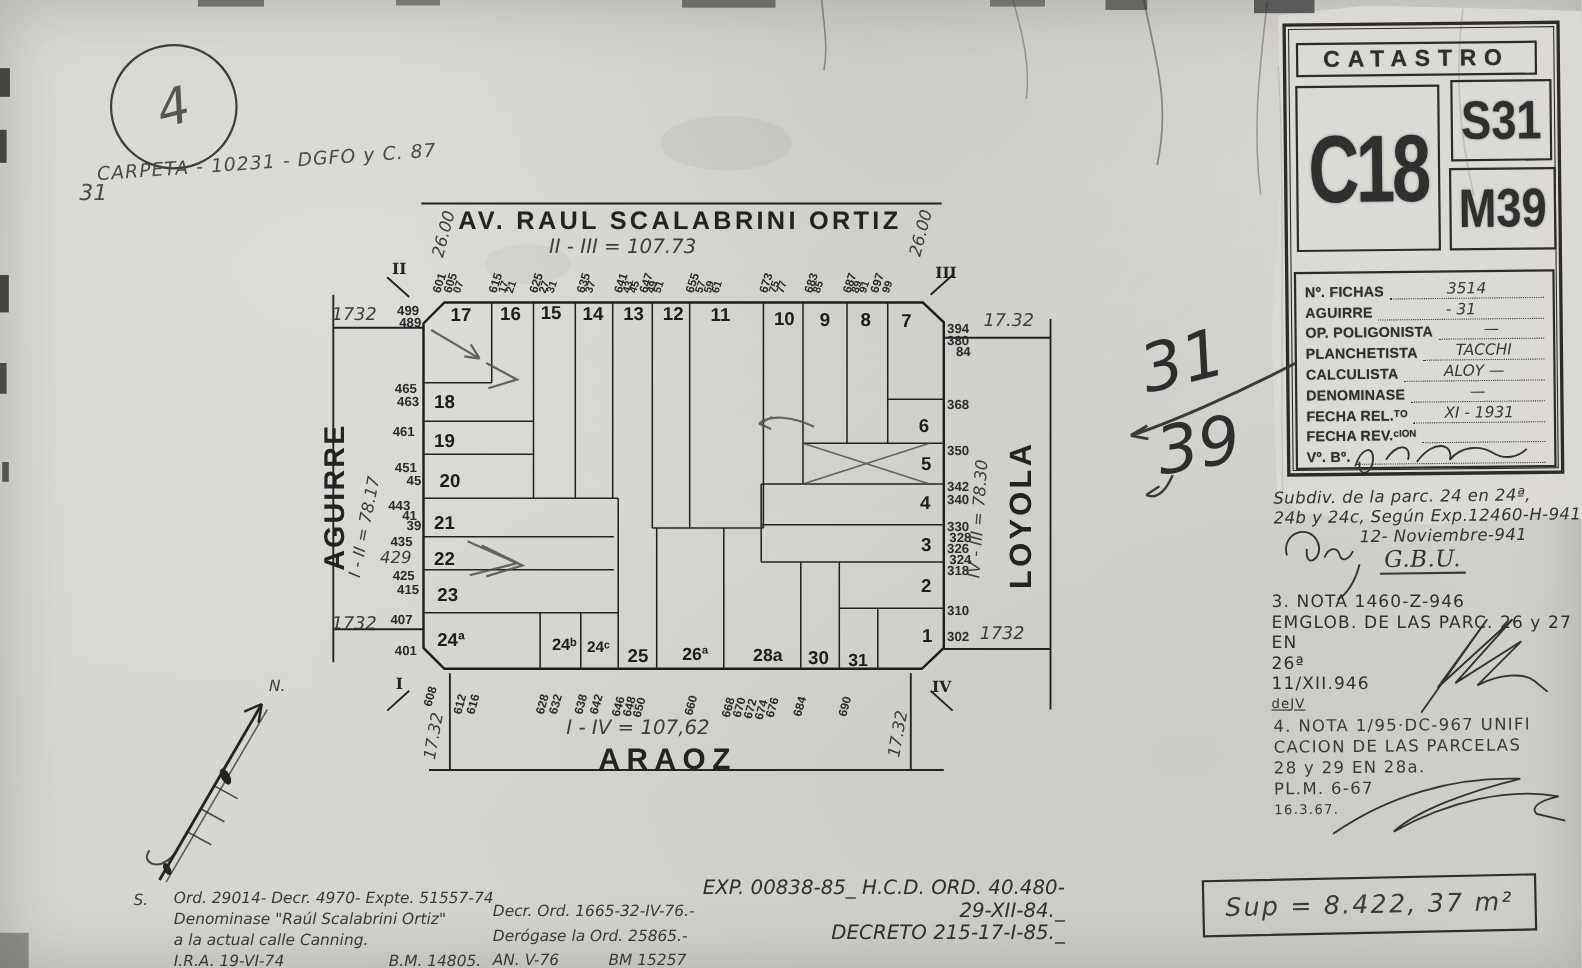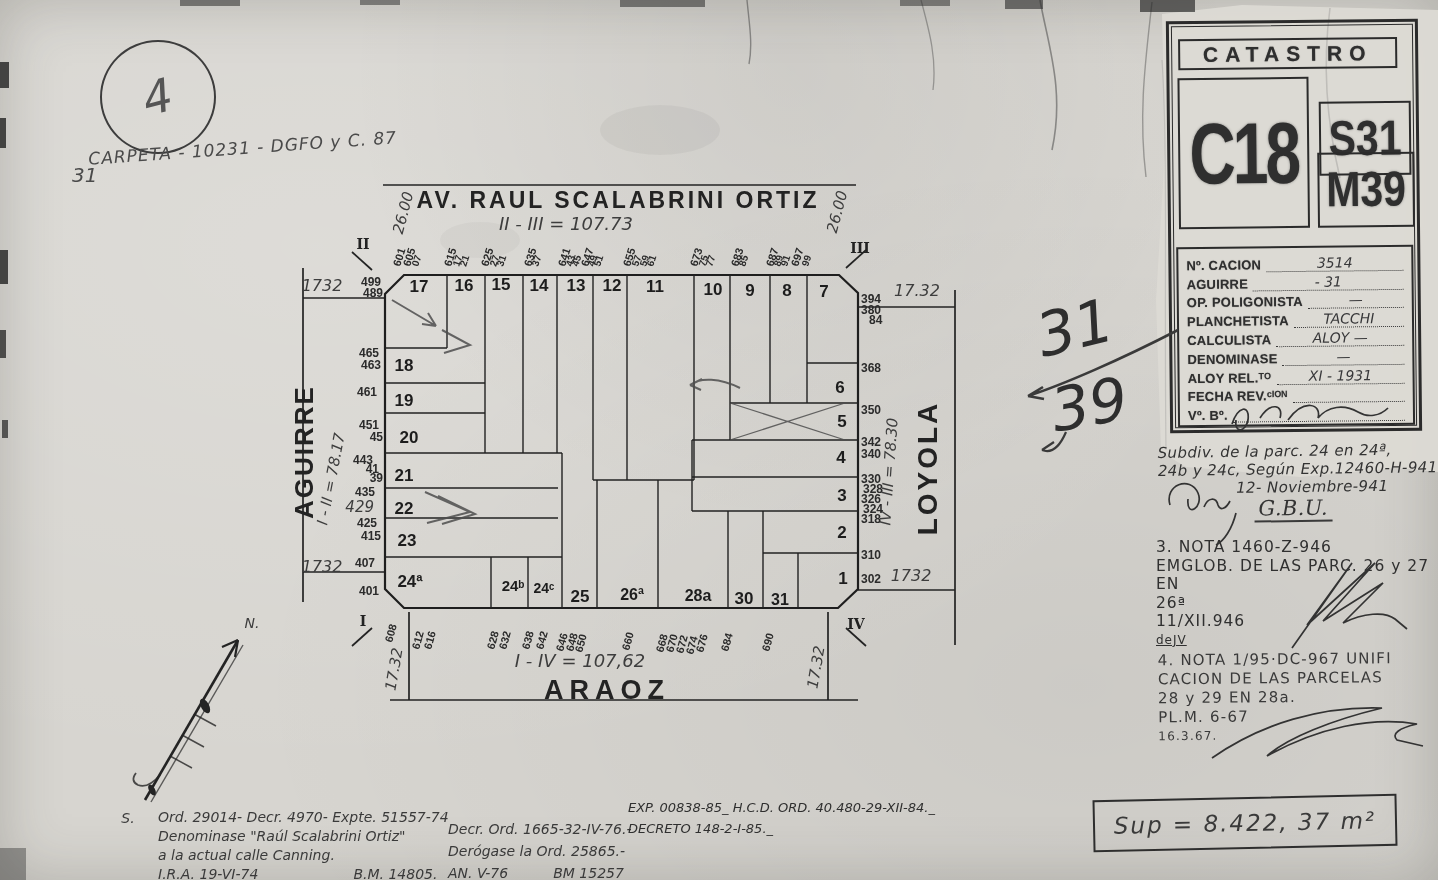--- a/index.html
+++ b/index.html
@@ -34,21 +34,21 @@
     position:absolute;box-sizing:border-box;}
   #stamp-inner{left:5px;top:5px;width:242px;height:402px;border:1.5px solid #2b2b2b;
     position:absolute;box-sizing:border-box;}
   #stamp-title{left:12px;top:18px;width:219px;height:31px;display:flex;
     align-items:center;justify-content:center;font-weight:bold;font-size:21px;
     letter-spacing:7px;text-shadow:0 0 1px rgba(40,40,40,.6);}
   #stamp-c{left:11px;top:57px;width:131px;height:151px;display:flex;align-items:center;
     justify-content:center;}
   #stamp-c span{font-weight:bold;font-size:64px;letter-spacing:-3px;
     transform:scaleY(1.35);text-shadow:0 0 2px rgba(40,40,40,.55);}
-  #stamp-s{left:152px;top:53px;width:92px;height:74px;display:flex;align-items:center;justify-content:center;margin-top:29px;}
+  #stamp-s{left:152px;top:53px;width:92px;height:74px;display:flex;align-items:center;justify-content:center;}
   #stamp-m{left:150px;top:133px;width:97px;height:75px;display:flex;align-items:center;justify-content:center;}
   #stamp-s span,#stamp-m span{font-weight:bold;font-size:41px;letter-spacing:0px;
     transform:scaleY(1.2);text-shadow:0 0 2px rgba(40,40,40,.5);}
   #stamp-fields{left:8px;top:226px;width:237px;height:180px;padding:5px 8px 3px 8px;}
   .frow{display:flex;align-items:flex-end;height:18.8px;}
   .flabel{font-weight:bold;font-size:13px;letter-spacing:.2px;white-space:nowrap;
     text-shadow:0 0 1px rgba(40,40,40,.45);}
   .fval{flex:1;border-bottom:1.3px dotted #3a3a3a;text-align:center;
     font:italic 14px "DejaVu Sans",sans-serif;color:#38383a;line-height:15px;margin-left:5px;}
 
@@ -67,22 +67,22 @@
   #note-4 .small{font-size:12px;}
 
   
   .ord{z-index:5;color:#3a3a3a;font:italic 14px "DejaVu Sans",sans-serif;line-height:19px;}
   #ord-left{left:158px;top:808px;width:300px;}
   #ord-left .row{display:flex;}
   #ord-left .row span:last-child{margin-left:95px;}
   #ord-center{left:448px;top:818px;width:200px;line-height:22px;}
   #ord-center .row{display:flex;}
   #ord-center .row span:last-child{margin-left:45px;}
-  #ord-right{left:628px;top:798px;width:340px;font-size:13px;line-height:20.5px;
-    color:#2f2f2f;}
+  #ord-right{left:628px;top:798px;width:340px;font-size:18px;line-height:20.5px;
+    color:#2f2f2f;text-align:right;}
 
   
   #sup-box{left:1093px;top:797px;width:300px;height:48px;border:2.5px solid #2e2e2e;
     transform:rotate(-1.2deg);display:flex;align-items:center;justify-content:center;
     z-index:5;}
   #sup-box span{font:italic 23px "DejaVu Sans",sans-serif;color:#3a3a3a;letter-spacing:2px;}
 
   
   .ml-street{font-family:"Liberation Sans",sans-serif;font-weight:bold;fill:#232323;}
   .ml-lot{font-family:"Liberation Sans",sans-serif;font-weight:bold;fill:#1d1d1d;}
@@ -116,21 +116,21 @@
       <span>C18</span>
     </div>
     <div id="stamp-s" class="sb">
       <span>S31</span>
     </div>
     <div id="stamp-m" class="sb">
       <span>M39</span>
     </div>
     <div id="stamp-fields" class="sb">
       <div class="frow">
-        <span class="flabel">Nº. CACION</span>
+        <span class="flabel">Nº. FICHAS</span>
         <span class="fval">3514</span>
       </div>
       <div class="frow">
         <span class="flabel">AGUIRRE</span>
         <span class="fval">-   31</span>
       </div>
       <div class="frow">
         <span class="flabel">OP. POLIGONISTA</span>
         <span class="fval">—</span>
       </div>
@@ -140,21 +140,21 @@
       </div>
       <div class="frow">
         <span class="flabel">CALCULISTA</span>
         <span class="fval">ALOY   —</span>
       </div>
       <div class="frow">
         <span class="flabel">DENOMINASE</span>
         <span class="fval">—</span>
       </div>
       <div class="frow">
-        <span class="flabel">ALOY REL.ᵀᴼ</span>
+        <span class="flabel">FECHA REL.ᵀᴼ</span>
         <span class="fval">XI - 1931</span>
       </div>
       <div class="frow">
         <span class="flabel">FECHA REV.ᶜᴵᴼᴺ</span>
         <span class="fval"></span>
       </div>
       <div class="frow">
         <span class="flabel">Vº. Bº.</span>
         <span class="fval"></span>
       </div>
@@ -194,21 +194,21 @@
   <div id="ord-center" class="ord">
     <div>Decr. Ord. 1665-32-IV-76.-</div>
     <div>Derógase la Ord. 25865.-</div>
     <div class="row">
       <span>AN. V-76</span>
       <span>BM 15257</span>
     </div>
   </div>
   <div id="ord-right" class="ord">
     <div>EXP. 00838-85_ H.C.D. ORD. 40.480-29-XII-84._</div>
-    <div>DECRETO 148-2-I-85._</div>
+    <div>DECRETO 215-17-I-85._</div>
 
   </div>
 
   <div id="sup-box">
     <span>Sup = 8.422, 37   m²</span>
   </div>
 
   <svg id="plan-svg" width="1438" height="880" viewBox="0 0 1438 880">
 
     <g fill="none" stroke="#3d3d3d">

